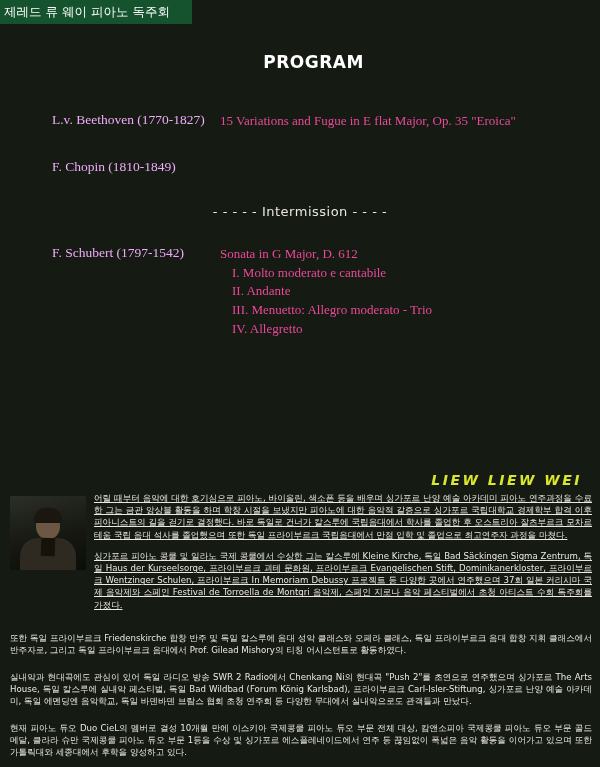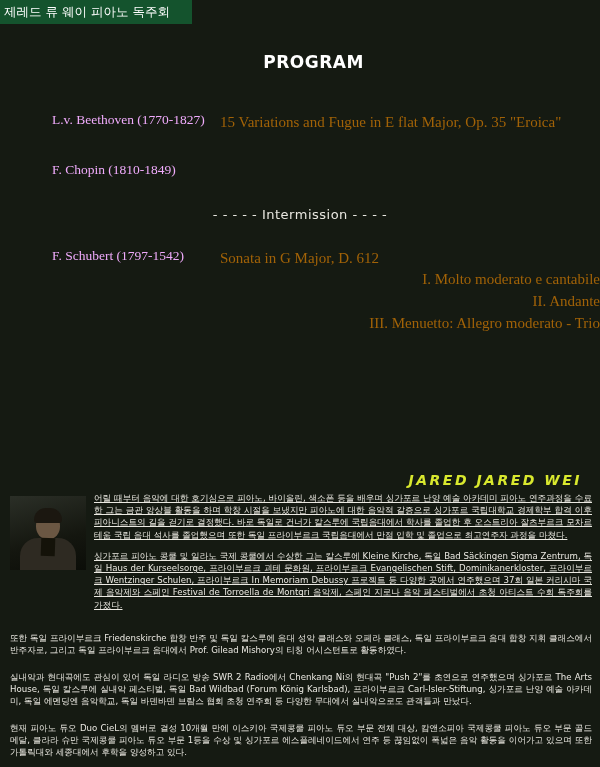--- a/index.html
+++ b/index.html
@@ -64,28 +64,27 @@
   }
   .prog-composer {
     width: 168px;
     flex: 0 0 168px;
     font-size: 13.5px;
     color: #f0abfc;
     line-height: 1.25;
   }
   .prog-works {
     flex: 1;
-    font-size: 15px;
-    color: #a16207;
+    font-size: 13px;
+    color: #ec4899;
     line-height: 1.45;
   }
   .prog-works .movement {
     padding-left: 12px;
     display: block;
-    text-align: right;
   }
   .intermission {
     text-align: center;
     font-family: "DejaVu Sans", sans-serif;
     font-size: 13px;
     color: #e9e7e0;
     margin: 4px 0 26px 0;
     letter-spacing: 0.5px;
   }
   
@@ -191,26 +190,27 @@
     <div class="intermission">- - - - -  Intermission  - - - -</div>
 
 
     <div class="prog-row">
       <div class="prog-composer">F. Schubert (1797-1542)</div>
       <div class="prog-works">
         <span>Sonata in G Major, D. 612</span>
         <span class="movement">I. Molto moderato e cantabile</span>
         <span class="movement">II. Andante</span>
         <span class="movement">III. Menuetto: Allegro moderato - Trio</span>
+        <span class="movement">IV. Allegretto</span>
       </div>
     </div>
 
   </div>
 
-  <div class="bio-name">JARED JARED WEI</div>
+  <div class="bio-name">LIEW LIEW WEI</div>
 
   <div class="photo">
     <div class="body"></div>
     <div class="head"></div>
     <div class="hair"></div>
     <div class="collar"></div>
   </div>
 
   <div class="bio-text">
     <p>어릴 때부터 음악에 대한 호기심으로 피아노, 바이올린, 색소폰 등을 배우며 싱가포르 난양 예술 아카데미 피아노 연주과정을 수료한 그는 금관 앙상블 활동을 하며 학창 시절을 보냈지만 피아노에 대한 음악적 갈증으로 싱가포르 국립대학교 경제학부 합격 이후 피아니스트의 길을 걷기로 결정했다. 바로 독일로 건너가 칼스루에 국립음대에서 학사를 졸업한 후 오스트리아 잘츠부르크 모차르테움 국립 음대 석사를 졸업했으며 또한 독일 프라이부르크 국립음대에서 만점 입학 및 졸업으로 최고연주자 과정을 마쳤다.</p>

